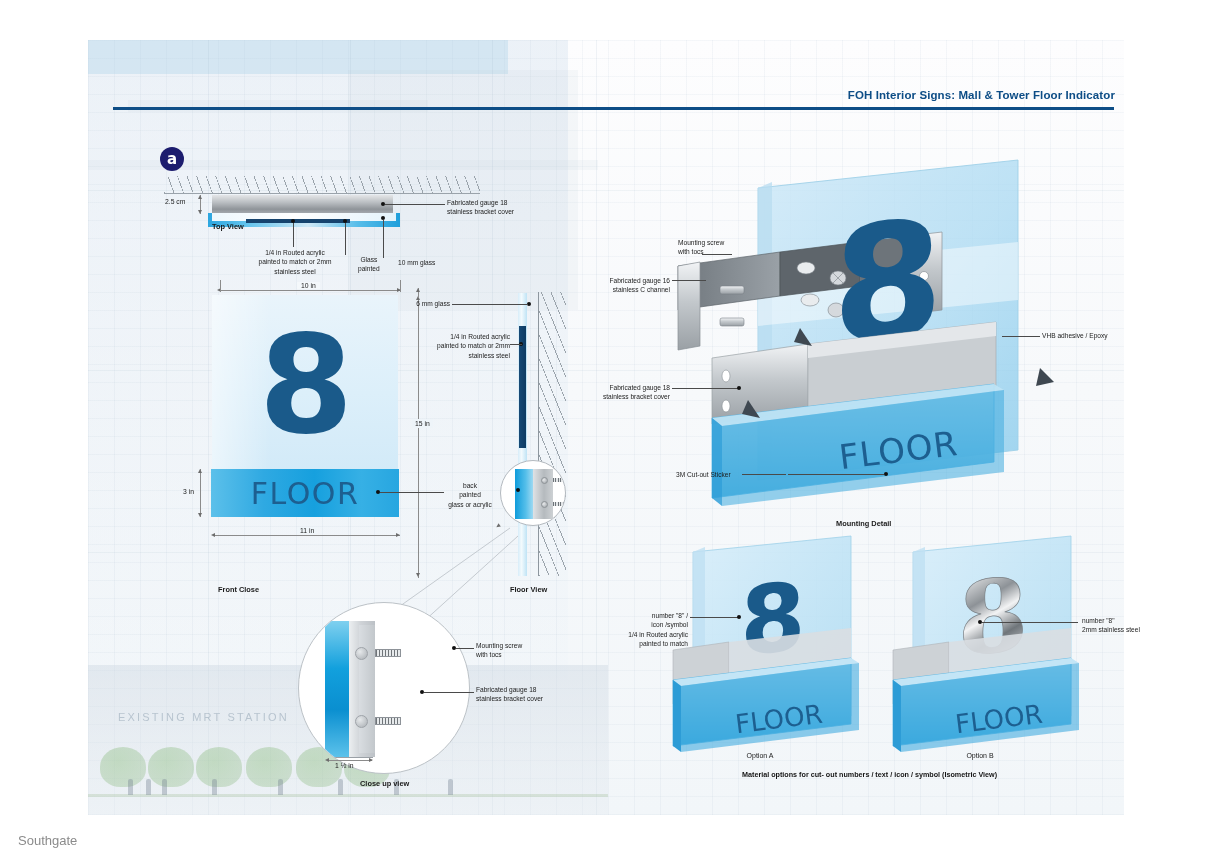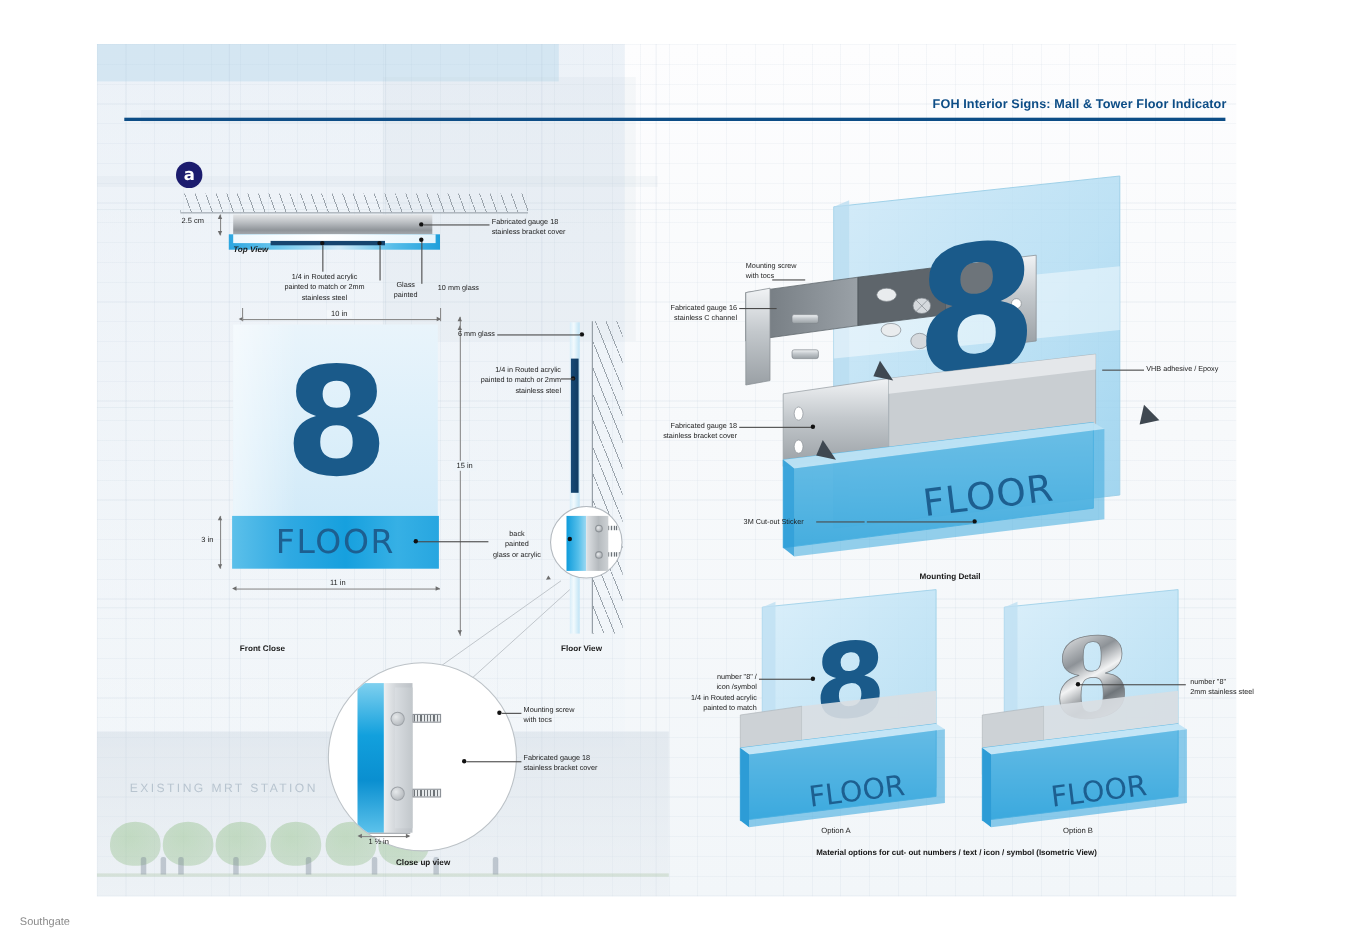--- a/index.html
+++ b/index.html
@@ -193,21 +193,21 @@
 
   
   .opt-label{ position:absolute; font-size:7px; color:#1a1a1a; text-align:center; }
 
   .caption-bottom{
     position:absolute; left:742px; top:770px;
     font-size:7.2px; font-weight:bold; color:#141414; white-space:nowrap;
   }
   .footer-note{
     position:absolute; left:18px; top:833px;
-    font-size:10px; color:#8b8b8b;
+    font-size:13px; color:#8b8b8b;
   }
   svg{ display:block; }
 </style>
 </head>
 <body>
 
 <div id="page">
 
   <div class="bg-wash">
     <div class="bg-tower"></div>
@@ -253,21 +253,21 @@
   <div class="tv-bracket"></div>
   <div class="tv-glass"></div>
   <div class="tv-glass-inner"></div>
   <div class="tv-acrylic"></div>
 
   <div class="dim dimv" style="left:200px;top:195px;height:19px;"></div>
   <div class="arrowU" style="left:197.5px;top:195px;"></div>
   <div class="arrowD" style="left:197.5px;top:209.5px;"></div>
   <div class="dimtxt" style="left:165px;top:198px;">2.5 cm</div>
 
-  <div class="viewlabel" style="left:212px;top:222px;font-style:italic;">Top View</div>
+  <div class="viewlabel" style="left:212px;top:222px;">Top View</div>
 
   <div class="dot" style="left:381px;top:202px;"></div>
   <div class="lead" style="left:385px;top:204px;width:60px;"></div>
   <div class="anno" style="left:447px;top:198px;">Fabricated gauge 18
 stainless bracket cover</div>
 
   <div class="dot" style="left:381px;top:216px;"></div>
   <div class="leadv" style="left:383px;top:220px;height:38px;"></div>
   <div class="anno c" style="left:398px;top:258px;">10 mm glass</div>
 

